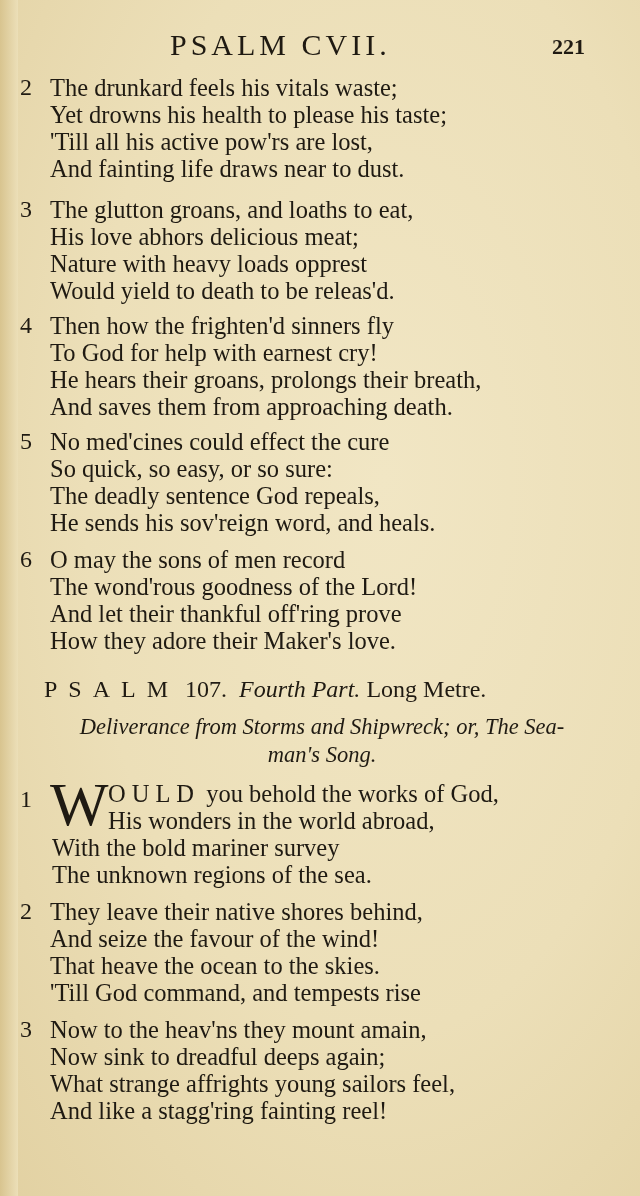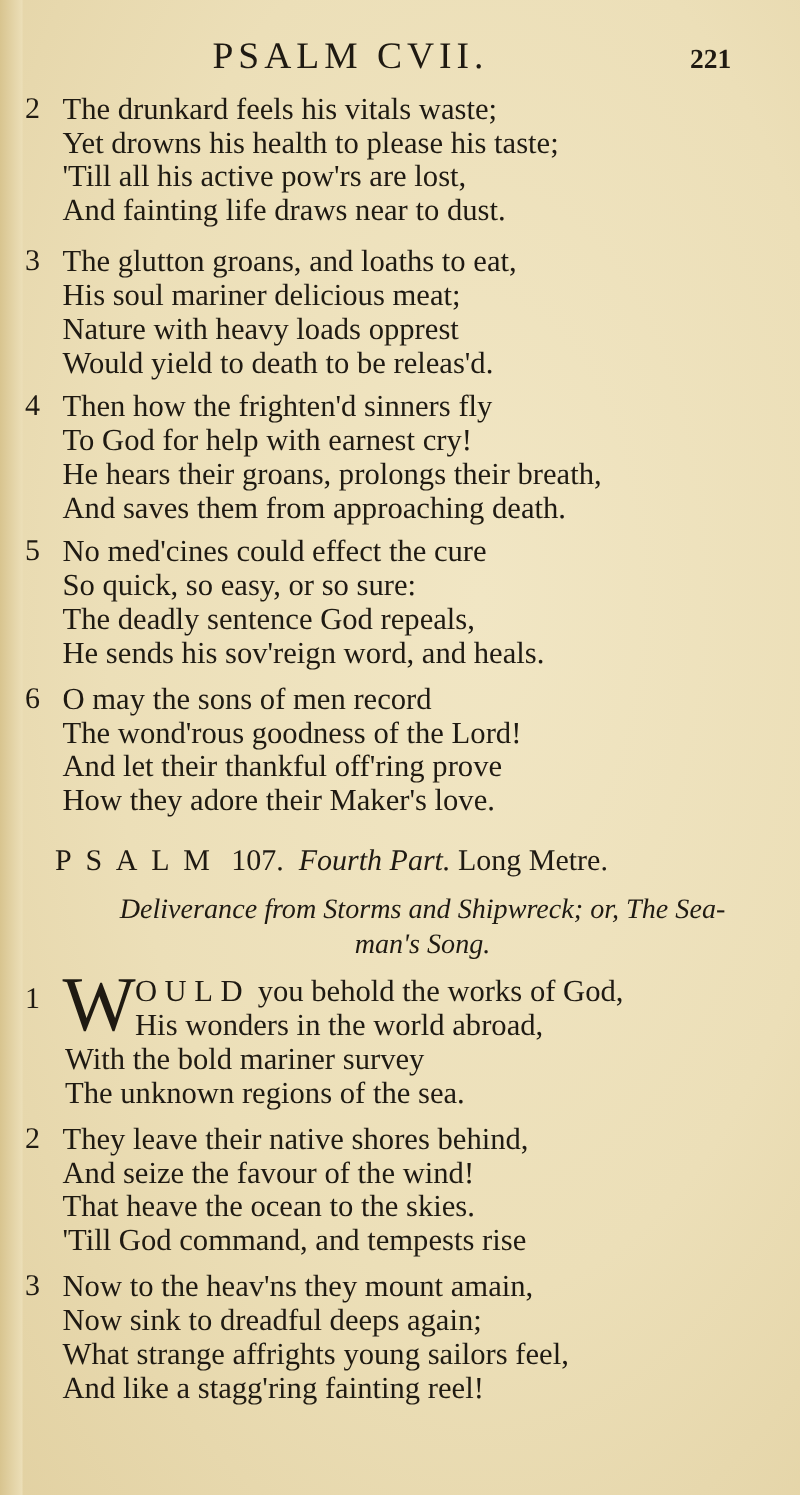--- a/index.html
+++ b/index.html
@@ -11,21 +11,21 @@
   .hdr{position:absolute;top:28px;left:0;width:640px;height:40px;}
   .hdr .title{position:absolute;left:170px;top:0;font-size:30px;letter-spacing:4px;}
   .hdr .pgnum{position:absolute;left:552px;top:6px;font-size:22px;font-weight:bold;}
   .verse{position:absolute;left:20px;width:600px;}
   .vnum{position:absolute;left:0;top:0;font-size:24px;width:28px;}
   .line{display:block;font-size:24.5px;line-height:27px;white-space:nowrap;}
   .lines{position:absolute;left:30px;top:0;}
   .ph{position:absolute;left:44px;top:676px;font-size:24px;white-space:nowrap;}
   .ph .sp{letter-spacing:11px;}
   .ph i{font-style:italic;}
-  .sub{position:absolute;left:38px;width:600px;text-align:center;font-style:italic;font-size:22.5px;line-height:30px;}
+  .sub{position:absolute;left:22px;width:600px;text-align:center;font-style:italic;font-size:22.5px;line-height:30px;}
   .bigW{font-size:62px;line-height:56px;position:absolute;left:-2px;top:-4px;}
   .caps{letter-spacing:6px;}
 </style>
 </head>
 <body>
 
 <div class="page">
   <div class="edge"></div>
 
   <div class="hdr">
@@ -40,21 +40,21 @@
       <span class="line">Yet drowns his health to please his taste;</span>
       <span class="line">'Till all his active pow'rs are lost,</span>
       <span class="line">And fainting life draws near to dust.</span>
     </div>
   </div>
 
   <div class="verse" style="top:196px">
     <span class="vnum">3</span>
     <div class="lines">
       <span class="line">The glutton groans, and loaths to eat,</span>
-      <span class="line">His soul mariner delicious meat;</span>
+      <span class="line">His love abhors delicious meat;</span>
       <span class="line">Nature with heavy loads opprest</span>
       <span class="line">Would yield to death to be releas'd.</span>
     </div>
   </div>
 
   <div class="verse" style="top:312px">
     <span class="vnum">4</span>
     <div class="lines">
       <span class="line">Then how the frighten'd sinners fly</span>
       <span class="line">To God for help with earnest cry!</span>

